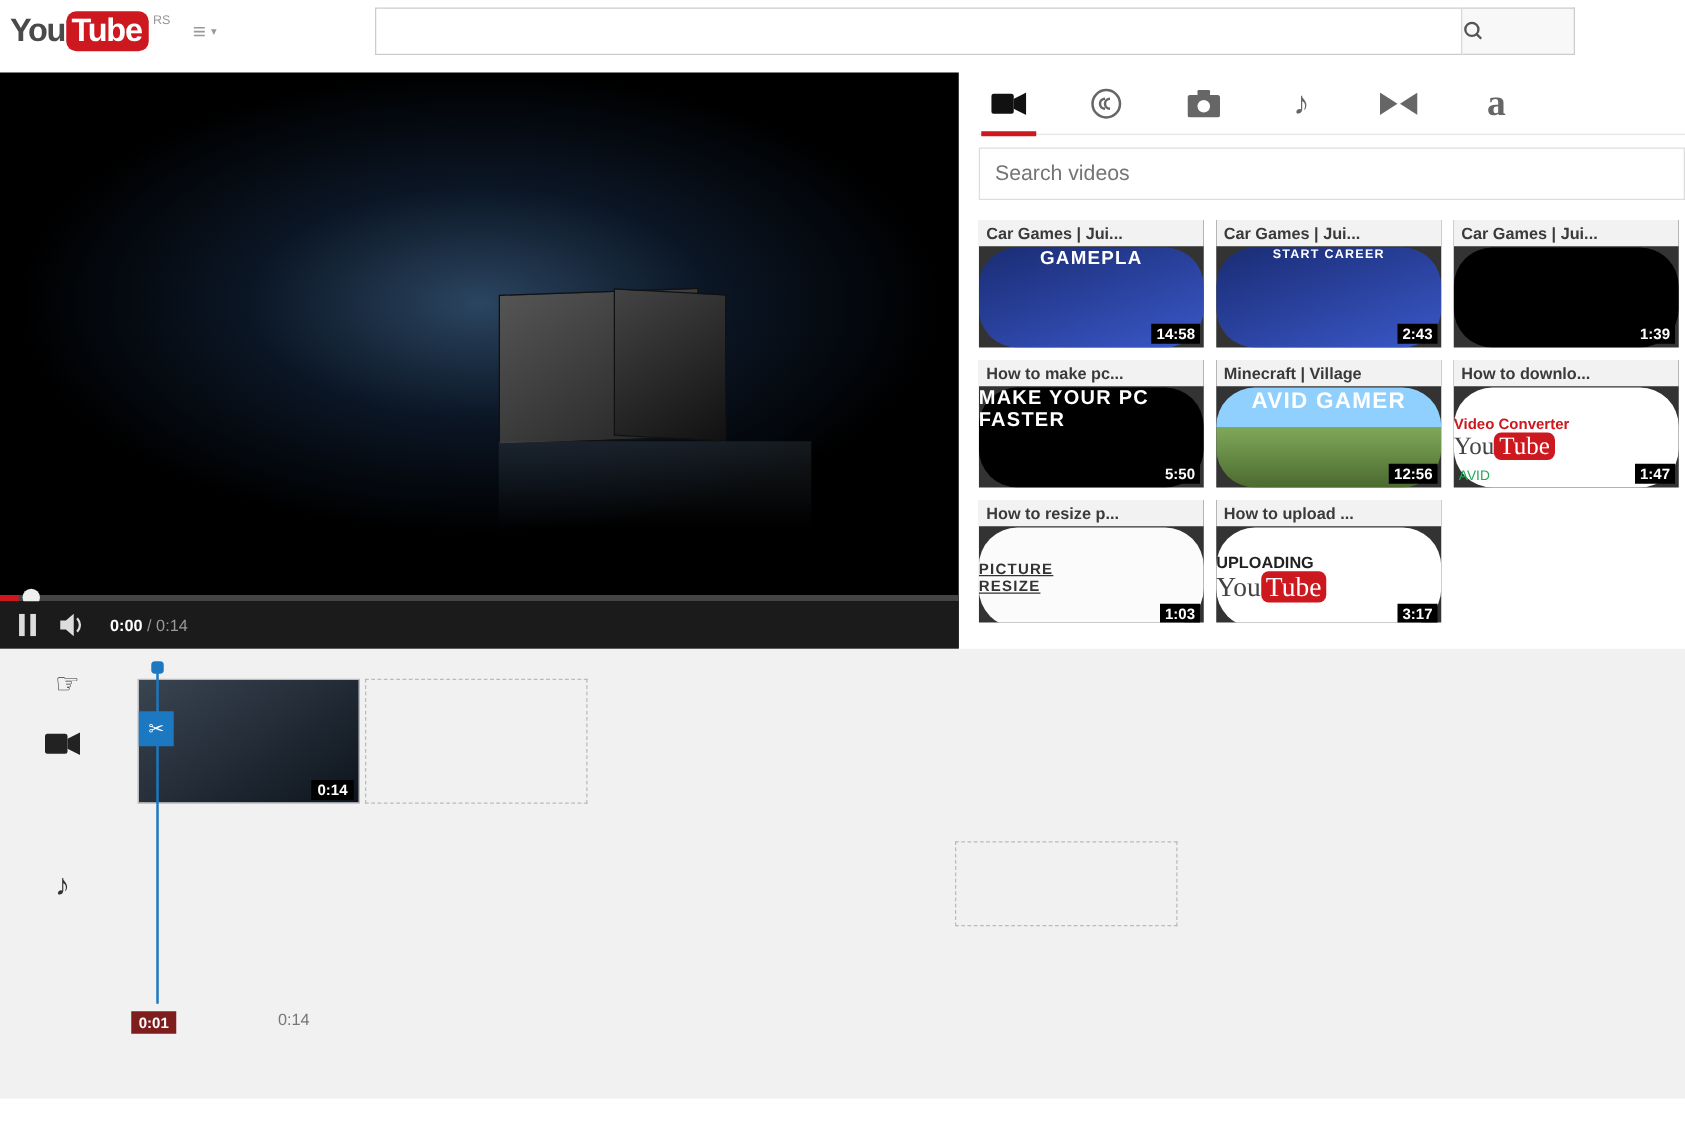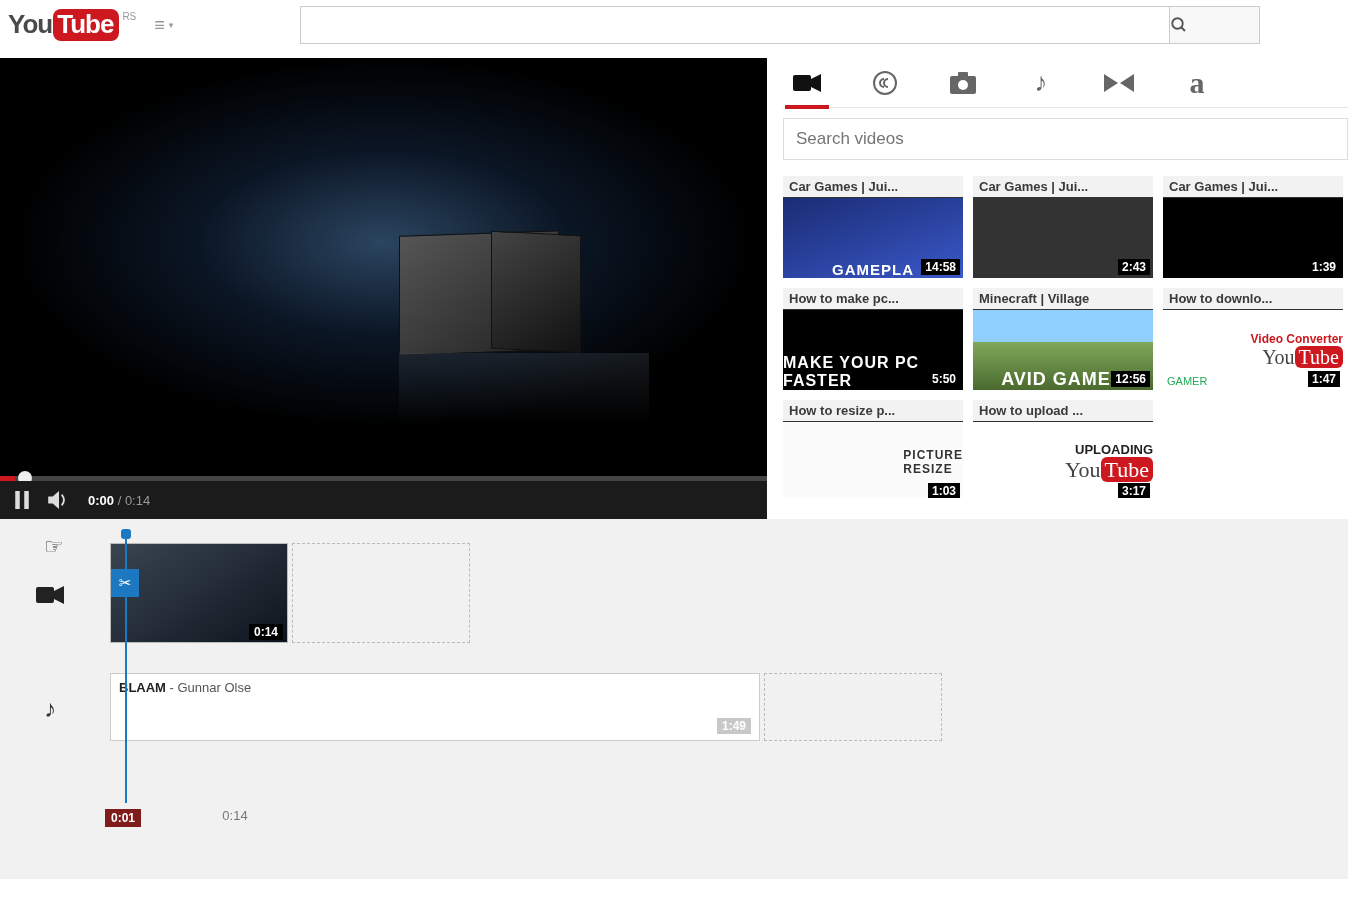--- a/index.html
+++ b/index.html
@@ -230,27 +230,27 @@
   }
   .thumb .duration {
     position: absolute;
     bottom: 3px; right: 3px;
     background: #000;
     color: #fff;
     font-size: 12px;
     font-weight: bold;
     padding: 1px 4px;
   }
-  .thumb .art { position:absolute; inset:0; top:22px; display:flex; align-items:flex-end; justify-content:center; }
+  .thumb .art { position:absolute; inset:0; top:22px; display:flex; align-items:flex-start; justify-content:center;border-radius:31px; }
   
   .bg-blue { background: linear-gradient(160deg,#1a2c74,#3a58c8); }
   .bg-black { background: #000; }
   .bg-mc { background: linear-gradient(to bottom,#8fd0ff 40%,#7fa859 40%,#4b6a2f); }
   .bg-white { background: #fff; }
-  .bg-wh2 { background:#fbfbfb; }
+  .bg-wh2 { background:#fbfbfb;text-decoration:underline; }
   .thumb .txt {
     color:#fff; font-weight:900; font-family:"Arial Black",sans-serif; letter-spacing:1px;
   }
 
   
   .editor {
     background: #f1f1f1;
     padding: 6px 0 60px 0;
     min-height: 360px;
     position: relative;
@@ -459,20 +459,23 @@
 
     <div class="grid" id="grid" style="max-height: 322px; overflow: hidden;">
         <div class="thumb">
     <div class="art bg-blue">
             <span class="txt" style="color:#fff;font-size:15px">GAMEPLA</span>
           </div>
     <div class="title">Car Games | Jui...</div>
     <div class="duration">14:58</div>
         </div>
         <div class="thumb">
+    <div class="art bg-blue">
+            <span class="txt" style="color:#fff;font-size:10px">START CAREER</span>
+          </div>
     <div class="title">Car Games | Jui...</div>
     <div class="duration">2:43</div>
         </div>
         <div class="thumb">
     <div class="art bg-black">
             <span class="txt" style="color:#aaa;font-size:10px"></span>
           </div>
     <div class="title">Car Games | Jui...</div>
     <div class="duration">1:39</div>
         </div>
@@ -487,21 +490,21 @@
     <div class="art bg-mc">
             <span class="txt" style="color:#fff;font-size:18px">AVID GAMER</span>
           </div>
     <div class="title">Minecraft | Village</div>
     <div class="duration">12:56</div>
         </div>
         <div class="thumb">
     <div class="art bg-white" style="flex-direction:column">
       <span style="color:#cc181e;font-weight:bold;font-size:12px">Video Converter</span>
       <span style="font-family:'Arial Black';font-size:20px;color:#444">You<span style="background:#cc181e;color:#fff;border-radius:6px;padding:0 4px">Tube</span></span>
-      <span style="position:absolute;bottom:3px;left:4px;color:#2a5;font-size:11px">GAMER</span>
+      <span style="position:absolute;bottom:3px;left:4px;color:#2a5;font-size:11px">AVID</span>
     </div>
     <div class="title">How to downlo...</div>
     <div class="duration">1:47</div>
         </div>
         <div class="thumb">
     <div class="art bg-wh2" style="flex-direction:column">
       <span style="color:#333;font-weight:900;font-size:12px;letter-spacing:1px">PICTURE<br>RESIZE</span>
     </div>
     <div class="title">How to resize p...</div>
     <div class="duration">1:03</div>
@@ -533,26 +536,20 @@
       </div>
       <div class="drop-video"></div>
     </div>
   </div>
 
   <div class="track audio-track" style="margin-top:26px">
     <div class="track-icon">
       <span style="font-size:24px">♪</span>
     </div>
     <div class="track-lane" style="width:900px">
-      <div class="clip-audio">
-        <span class="atitle">
-          <b>BLAAM</b><span> - Gunnar Olse</span>
-        </span>
-        <span class="adur">1:49</span>
-      </div>
       <div class="drop-audio"></div>
     </div>
   </div>
 
   <div class="playhead">
     <div class="knob-top"></div>
     <div class="scissor">
       <span>✂</span>
     </div>
     <div class="time-label">0:01</div>

